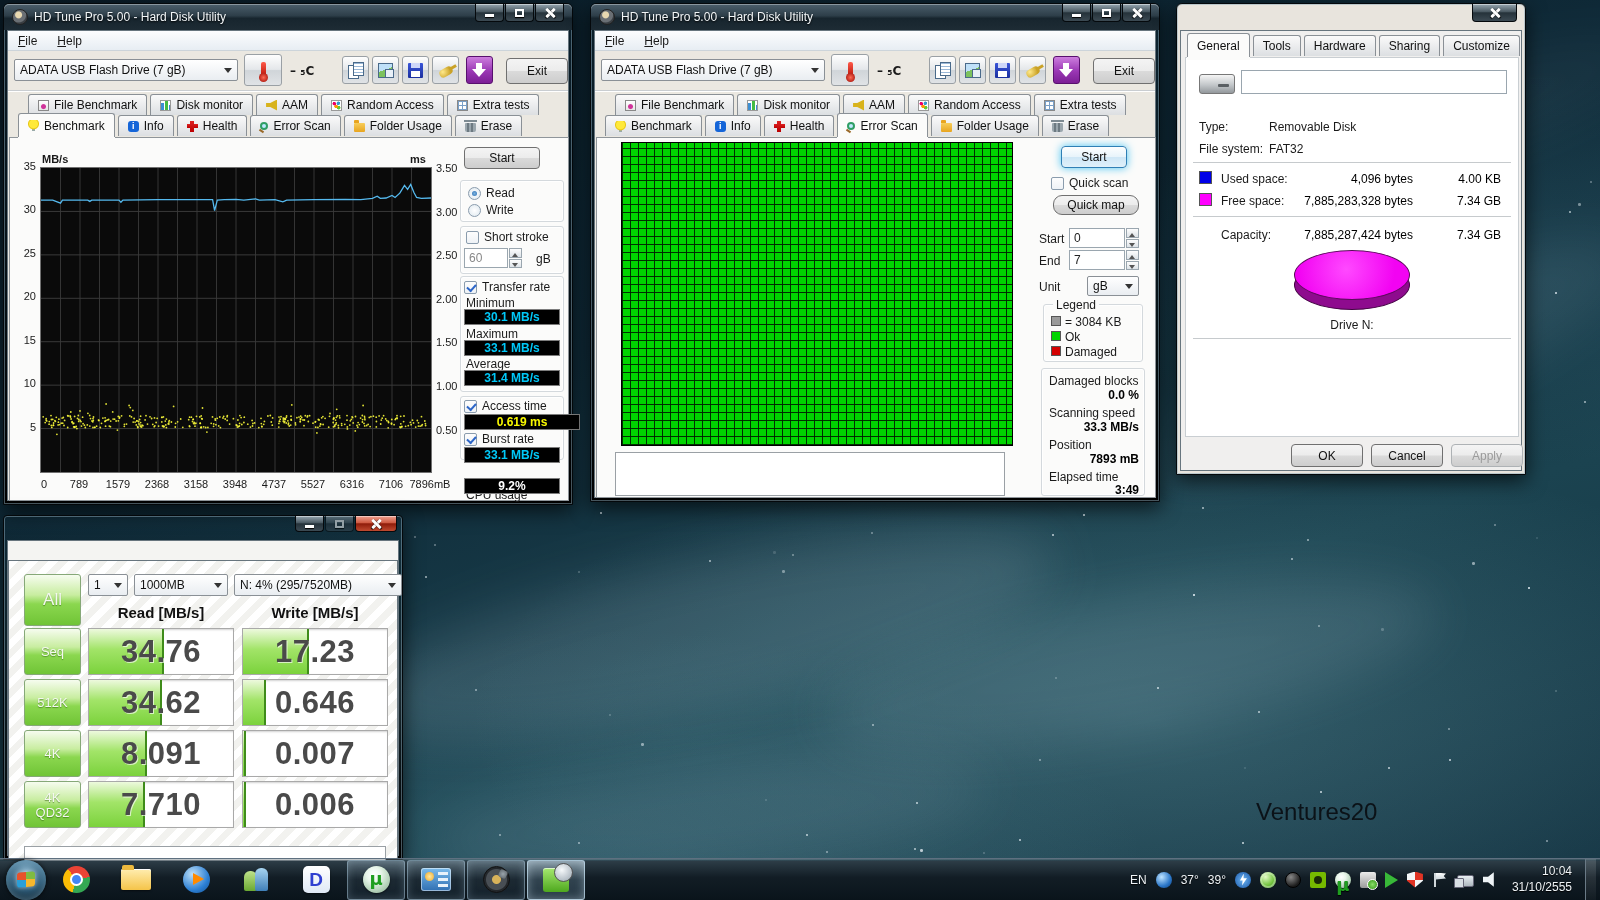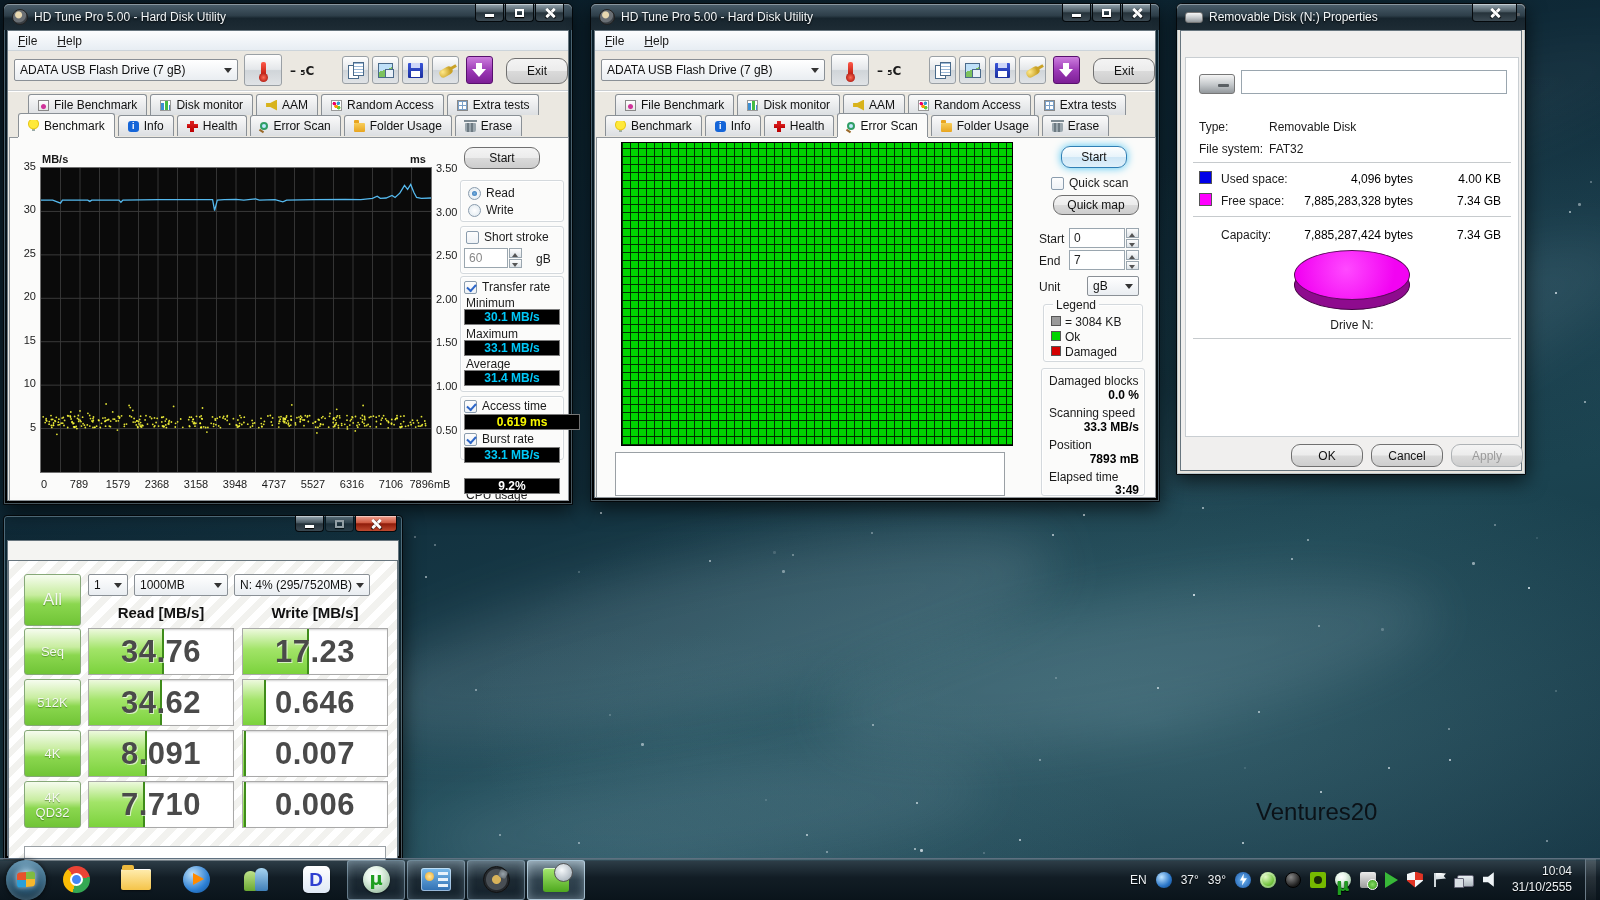--- a/index.html
+++ b/index.html
@@ -35,21 +35,21 @@
 .winbody{position:absolute;left:3px;right:3px;top:26px;bottom:3px;background:#ebe8e1;border:1px solid #67757e}
 .menubar{position:absolute;left:4px;right:4px;top:27px;height:20px;background:linear-gradient(#fcfdfe,#e7edf3);border-bottom:1px solid #ccd4da;display:flex;align-items:center;gap:20px;padding-left:10px}
 .menu-item{display:inline-block;color:#1a1a1a;cursor:default}
 .menu-item::first-letter{text-decoration:underline}
 .appico{width:16px;height:16px;border-radius:50%;background:radial-gradient(circle at 40% 35%,#e8d8b0 0 3px,#6a6f74 4px 7px,#3a3f44 8px);border:1px solid #222}
 
 .combo{position:absolute;background:linear-gradient(#fff,#e9edf1);border:1px solid #8a9096;border-radius:2px;display:flex;align-items:center;padding:0 5px;color:#111}
 .combo .arr{margin-left:auto;width:0;height:0;border:4px solid transparent;border-top:5px solid #333;margin-top:5px}
 .tbtn{position:absolute;border:1px solid #9aa0a5;border-radius:3px;background:linear-gradient(#fefefe,#e4e7ea 48%,#d0d5d9 52%,#e0e3e6);display:flex;align-items:center;justify-content:center}
 .tbtn.purple{background:linear-gradient(#cd7ede,#9a37b4 55%,#7c1f96);border-color:#58106e}
-.btn{position:absolute;border:1px solid #707070;border-radius:9px;background:linear-gradient(#f4f4f4,#ececec 48%,#dadada 52%,#cdcdcd);display:flex;align-items:center;justify-content:center;color:#111}
+.btn{position:absolute;border:1px solid #707070;border-radius:4px;background:linear-gradient(#f4f4f4,#ececec 48%,#dadada 52%,#cdcdcd);display:flex;align-items:center;justify-content:center;color:#111}
 .btn.dis{color:#9b9b9b;border-color:#aeb2b5}
 .sepline{position:absolute;height:1px;background:#c9cdd1;box-shadow:0 1px 0 #fff}
 
 .tabrow{position:absolute;display:flex;gap:3px}
 .tab{height:21px;display:flex;align-items:center;gap:5px;padding:0 9px;border:1px solid #8a9096;border-bottom:none;border-radius:3px 3px 0 0;background:linear-gradient(#fafafa,#dcdfe2);color:#111;white-space:nowrap}
 .tab.active{background:#fbfbfa;height:24px;margin-top:-2px;position:relative;z-index:3;box-shadow:0 3px 0 #fbfbfa}
 .tic{display:inline-block;width:11px;height:11px;position:relative;flex:none}
 .ic-fbench{background:radial-gradient(circle at 50% 62%,#d0339a 0 2px,transparent 3px),linear-gradient(#fff,#e6e6e6);border:1px solid #888}
 .ic-bars{background:linear-gradient(#3b8fd4,#3b8fd4) 0px 100%/3px 7px no-repeat,linear-gradient(#44bb44,#44bb44) 4px 100%/3px 10px no-repeat,linear-gradient(#3b8fd4,#3b8fd4) 8px 100%/3px 5px no-repeat,#fff;border:1px solid #999}
 .ic-speaker{background:#d8b31c;clip-path:polygon(0 32%,38% 32%,100% 0,100% 100%,38% 68%,0 68%)}
@@ -1068,30 +1068,43 @@
     <span class="rval" style="left:456px;top:384px;width:92px">0.0 %</span>
     <span class="lbl" style="left:458px;top:402px">Scanning speed</span>
     <span class="rval" style="left:456px;top:416px;width:92px">33.3 MB/s</span>
     <span class="lbl" style="left:458px;top:434px">Position</span>
     <span class="rval" style="left:456px;top:448px;width:92px">7893 mB</span>
     <span class="lbl" style="left:458px;top:466px">Elapsed time</span>
     <span class="rval" style="left:456px;top:479px;width:92px">3:49</span>
   </div>
 
   <div class="win" id="w3" style="left:1176px;top:3px;width:350px;height:472px;background:#e8e4dd">
-    <div class="titlebar">
-      <span class="driveico" style="position:static;width:18px;height:11px"></span>
-      <span class="title">Removable Disk (N:) Properties</span>
-    </div>
     <div class="caps">
         <span class="cap" style="width:45px">
           <i class="gxx"></i>
         </span>
       </div>
     <div class="winbody" style="background:#f0efee"></div>
+    <div class="tabrow" style="left:10px;top:31px">
+      <div class="tab active">
+          <span>General</span>
+        </div>
+      <div class="tab">
+          <span>Tools</span>
+        </div>
+      <div class="tab">
+          <span>Hardware</span>
+        </div>
+      <div class="tab">
+          <span>Sharing</span>
+        </div>
+      <div class="tab">
+          <span>Customize</span>
+        </div>
+    </div>
     <div class="ppage" style="left:8px;top:53px;width:334px;height:380px"></div>
     <div class="driveico" style="left:22px;top:70px"></div>
     <div class="inputbox" style="left:64px;top:66px;width:266px;height:24px"></div>
     <span class="lbl" style="left:22px;top:116px">Type:</span>
     <span class="lbl" style="left:92px;top:116px">Removable Disk</span>
     <span class="lbl" style="left:22px;top:138px">File system:</span>
     <span class="lbl" style="left:92px;top:138px">FAT32</span>
     <div class="psep" style="left:16px;top:158px;width:318px"></div>
     <span class="chip" style="left:22px;top:167px;width:13px;height:13px;background:#0000e8"></span>
     <span class="lbl" style="left:44px;top:168px">Used space:</span>
@@ -1130,21 +1143,21 @@
     <div class="cdmbodybg" style="left:4px;right:4px;top:44px;bottom:0"></div>
     <div class="gbtn" style="left:20px;top:58px;width:57px;height:52px;font-size:17px">All</div>
     <div class="combo" style="left:84px;top:58px;width:40px;height:22px">
         <span>1</span>
         <span class="arr"></span>
       </div>
     <div class="combo" style="left:130px;top:58px;width:94px;height:22px">
         <span>1000MB</span>
         <span class="arr"></span>
       </div>
-    <div class="combo" style="left:230px;top:58px;width:136px;height:22px">
+    <div class="combo" style="left:230px;top:58px;width:168px;height:22px">
         <span>N: 4% (295/7520MB)</span>
         <span class="arr"></span>
       </div>
     <div class="cdmhdr" style="left:84px;top:88px;width:146px">Read [MB/s]</div>
     <div class="cdmhdr" style="left:238px;top:88px;width:146px">Write [MB/s]</div>
     <div id="cdm-rows">
         <div class="gbtn" style="left: 20px; top: 112px; width: 57px; height: 47px; font-size: 13px;">Seq</div>
         <div class="cdmbox" style="left: 84px; top: 112px; width: 146px; height: 47px;">
           <div class="cdmfill" style="width: 52%;"></div>
           <div class="cdmval" style="">34.76</div>

